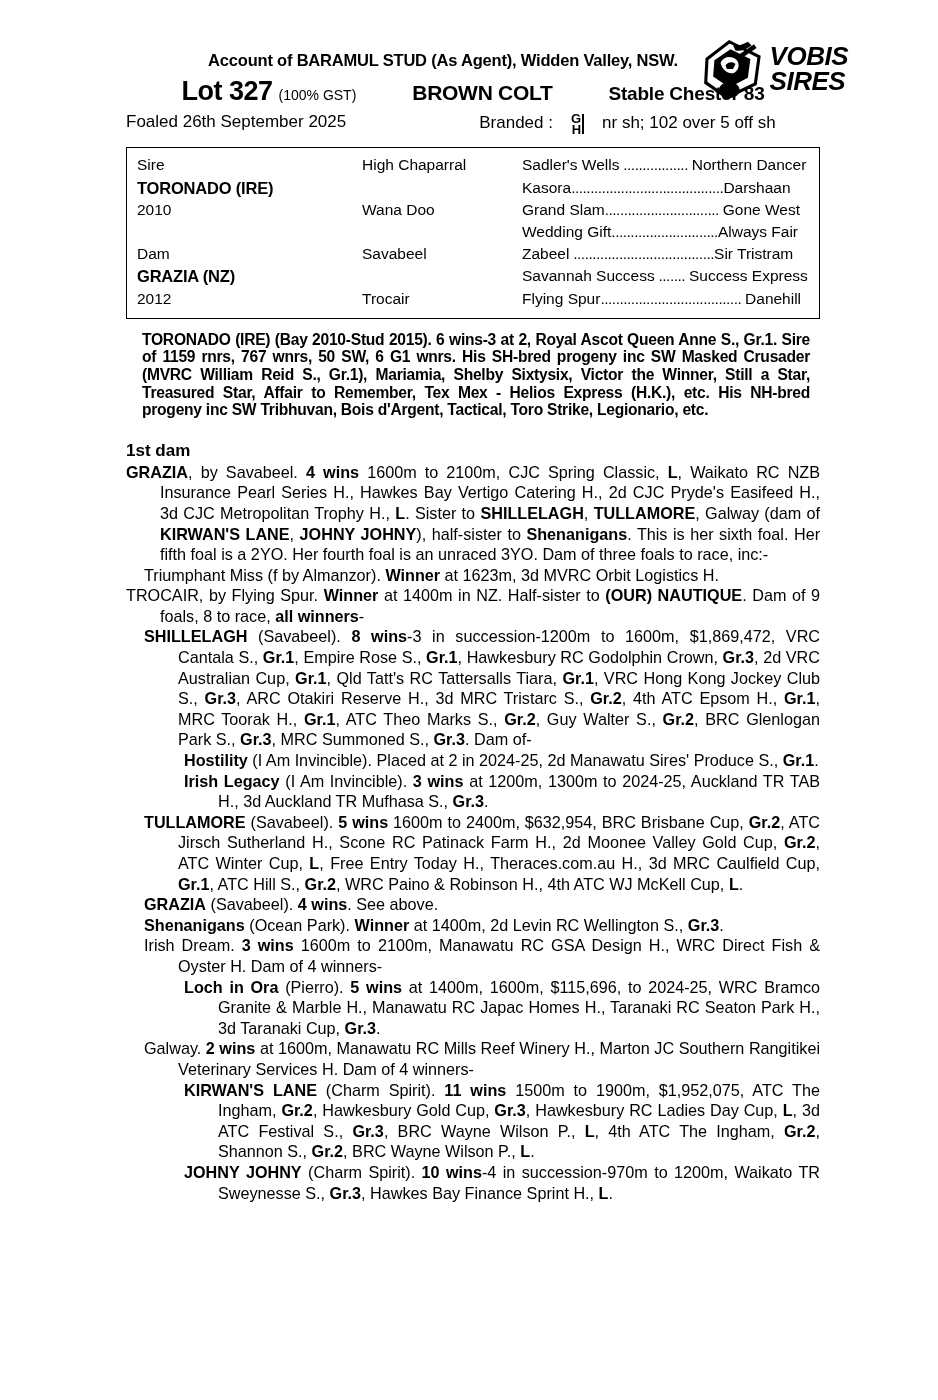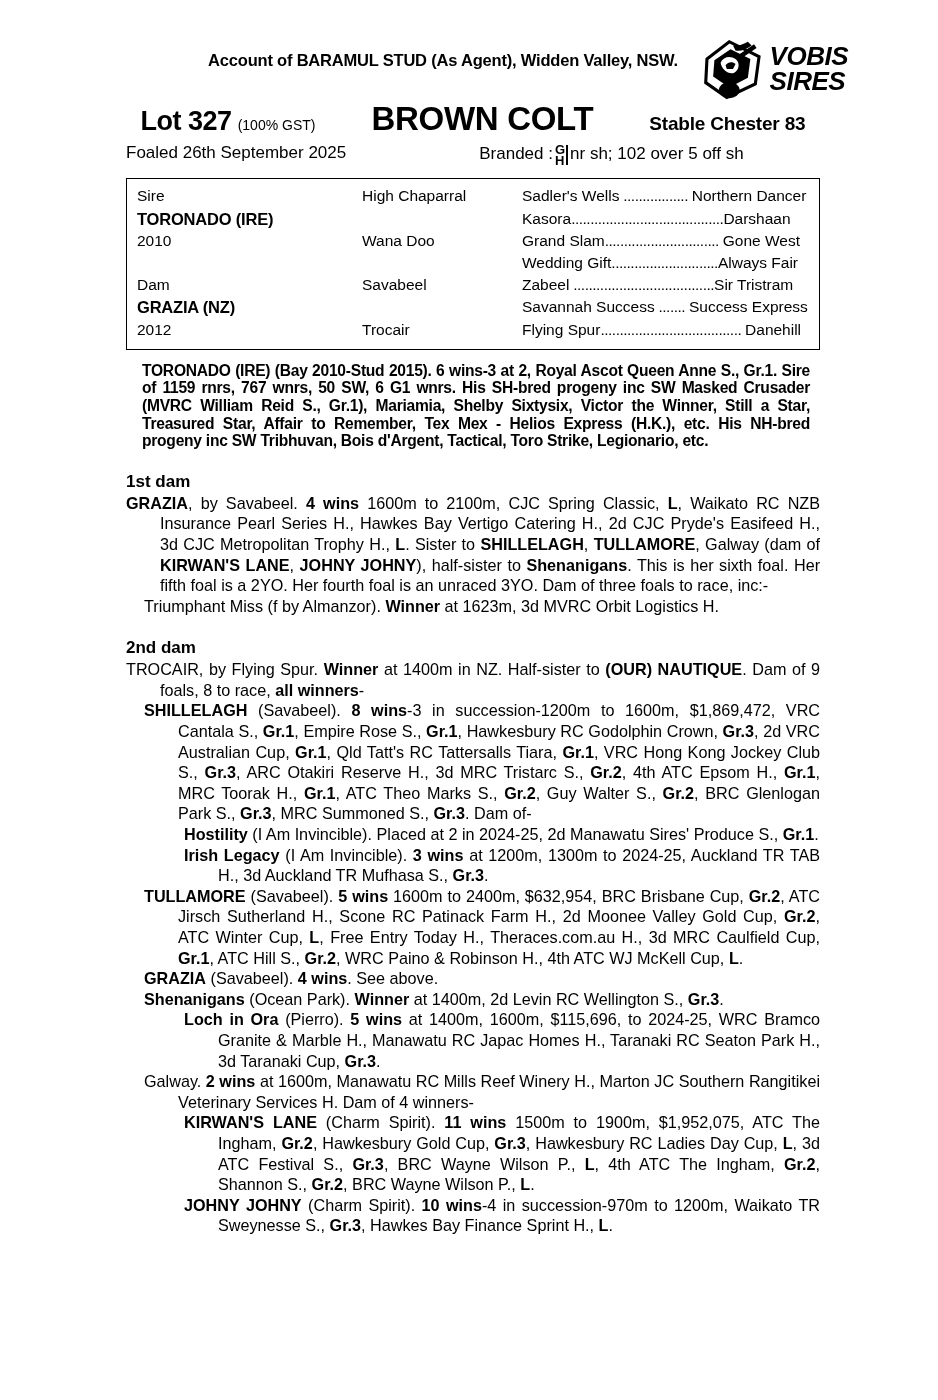--- a/index.html
+++ b/index.html
@@ -46,39 +46,39 @@
   .lot-row {
     display: flex;
     align-items: baseline;
     margin-top: 6px;
     justify-content: center;
   }
   .lot-no { font-weight: bold; font-size: 27px; letter-spacing: -0.5px; }
   .gst { font-size: 14px; margin-left: 6px; }
   .colour-desc {
     font-weight: bold;
-    font-size: 33px;
+    font-size: 21px;
     margin-left: 56px;
     letter-spacing: -0.3px;
-    margin-top: 24px;
   }
   .stable {
     font-weight: bold;
     font-size: 19px;
     margin-left: 56px;
     letter-spacing: -0.2px;
   }
   .foaled-row {
     display: flex;
     align-items: flex-start;
     font-size: 17px;
     margin-top: 5px;
+    text-align: right;
   }
   .foaled { }
-  .branded { margin-left: 133px; display: flex; align-items: center; }
+  .branded { margin-left: 133px; display: flex; align-items: center; gap: 16px; }
   .brand-stack {
     display: inline-flex;
     align-items: center;
     margin: 0 2px 0 2px;
     position: relative;
     top: 1px;
   }
   .brand-letters {
     display: flex;
     flex-direction: column;
@@ -231,28 +231,28 @@
   </div>
 
   <div class="sire-para">TORONADO (IRE) (Bay 2010-Stud 2015). 6 wins-3 at 2, Royal Ascot Queen Anne S., Gr.1. Sire of 1159 rnrs, 767 wnrs, 50 SW, 6 G1 wnrs. His SH-bred progeny inc SW Masked Crusader (MVRC William Reid S., Gr.1), Mariamia, Shelby Sixtysix, Victor the Winner, Still a Star, Treasured Star, Affair to Remember, Tex Mex - Helios Express (H.K.), etc. His NH-bred progeny inc SW Tribhuvan, Bois d'Argent, Tactical, Toro Strike, Legionario, etc.</div>
 
   <div class="dam-head">1st dam</div>
   <div class="ped-body" id="first-dam-entries">
       <div class="entry hang1"><b>GRAZIA</b><span>, by Savabeel. </span><b>4 wins</b><span> 1600m to 2100m, CJC Spring Classic, </span><b>L</b><span>, Waikato RC NZB Insurance Pearl Series H., Hawkes Bay Vertigo Catering H., 2d CJC Pryde's Easifeed H., 3d CJC Metropolitan Trophy H., </span><b>L</b><span>. Sister to </span><b>SHILLELAGH</b><span>, </span><b>TULLAMORE</b><span>, Galway (dam of </span><b>KIRWAN'S LANE</b><span>, </span><b>JOHNY JOHNY</b><span>), half-sister to </span><b>Shenanigans</b><span>. This is her sixth foal. Her fifth foal is a 2YO. Her fourth foal is an unraced 3YO. Dam of three foals to race, inc:-</span></div>
       <div class="entry lvl1"><span>Triumphant Miss (f by Almanzor). </span><b>Winner</b><span> at 1623m, 3d MVRC Orbit Logistics H.</span></div>
     </div>
 
-  <div class="dam-head">2nd dam</div>
   <div class="ped-body" id="second-dam-entries">
       <div class="entry hang1"><span>TROCAIR, by Flying Spur. </span><b>Winner</b><span> at 1400m in NZ. Half-sister to </span><b>(OUR) NAUTIQUE</b><span>. Dam of 9 foals, 8 to race, </span><b>all winners</b><span>-</span></div>
       <div class="entry lvl1"><b>SHILLELAGH</b><span> (Savabeel). </span><b>8 wins</b><span>-3 in succession-1200m to 1600m, $1,869,472, VRC Cantala S., </span><b>Gr.1</b><span>, Empire Rose S., </span><b>Gr.1</b><span>, Hawkesbury RC Godolphin Crown, </span><b>Gr.3</b><span>, 2d VRC Australian Cup, </span><b>Gr.1</b><span>, Qld Tatt's RC Tattersalls Tiara, </span><b>Gr.1</b><span>, VRC Hong Kong Jockey Club S., </span><b>Gr.3</b><span>, ARC Otakiri Reserve H., 3d MRC Tristarc S., </span><b>Gr.2</b><span>, 4th ATC Epsom H., </span><b>Gr.1</b><span>, MRC Toorak H., </span><b>Gr.1</b><span>, ATC Theo Marks S., </span><b>Gr.2</b><span>, Guy Walter S., </span><b>Gr.2</b><span>, BRC Glenlogan Park S., </span><b>Gr.3</b><span>, MRC Summoned S., </span><b>Gr.3</b><span>. Dam of-</span></div>
       <div class="entry lvl2"><b>Hostility</b><span> (I Am Invincible). Placed at 2 in 2024-25, 2d Manawatu Sires' Produce S., </span><b>Gr.1</b><span>.</span></div>
       <div class="entry lvl2"><b>Irish Legacy</b><span> (I Am Invincible). </span><b>3 wins</b><span> at 1200m, 1300m to 2024-25, Auckland TR TAB H., 3d Auckland TR Mufhasa S., </span><b>Gr.3</b><span>.</span></div>
       <div class="entry lvl1"><b>TULLAMORE</b><span> (Savabeel). </span><b>5 wins</b><span> 1600m to 2400m, $632,954, BRC Brisbane Cup, </span><b>Gr.2</b><span>, ATC Jirsch Sutherland H., Scone RC Patinack Farm H., 2d Moonee Valley Gold Cup, </span><b>Gr.2</b><span>, ATC Winter Cup, </span><b>L</b><span>, Free Entry Today H., Theraces.com.au H., 3d MRC Caulfield Cup, </span><b>Gr.1</b><span>, ATC Hill S., </span><b>Gr.2</b><span>, WRC Paino &amp; Robinson H., 4th ATC WJ McKell Cup, </span><b>L</b><span>.</span></div>
       <div class="entry lvl1"><b>GRAZIA</b><span> (Savabeel). </span><b>4 wins</b><span>. See above.</span></div>
       <div class="entry lvl1"><b>Shenanigans</b><span> (Ocean Park). </span><b>Winner</b><span> at 1400m, 2d Levin RC Wellington S., </span><b>Gr.3</b><span>.</span></div>
+      <div class="entry lvl1"><span>Irish Dream. </span><b>3 wins</b><span> 1600m to 2100m, Manawatu RC GSA Design H., WRC Direct Fish &amp; Oyster H. Dam of 4 winners-</span></div>
       <div class="entry lvl2"><b>Loch in Ora</b><span> (Pierro). </span><b>5 wins</b><span> at 1400m, 1600m, $115,696, to 2024-25, WRC Bramco Granite &amp; Marble H., Manawatu RC Japac Homes H., Taranaki RC Seaton Park H., 3d Taranaki Cup, </span><b>Gr.3</b><span>.</span></div>
       <div class="entry lvl1"><span>Galway. </span><b>2 wins</b><span> at 1600m, Manawatu RC Mills Reef Winery H., Marton JC Southern Rangitikei Veterinary Services H. Dam of 4 winners-</span></div>
       <div class="entry lvl2"><b>KIRWAN'S LANE</b><span> (Charm Spirit). </span><b>11 wins</b><span> 1500m to 1900m, $1,952,075, ATC The Ingham, </span><b>Gr.2</b><span>, Hawkesbury Gold Cup, </span><b>Gr.3</b><span>, Hawkesbury RC Ladies Day Cup, </span><b>L</b><span>, 3d ATC Festival S., </span><b>Gr.3</b><span>, BRC Wayne Wilson P., </span><b>L</b><span>, 4th ATC The Ingham, </span><b>Gr.2</b><span>, Shannon S., </span><b>Gr.2</b><span>, BRC Wayne Wilson P., </span><b>L</b><span>.</span></div>
       <div class="entry lvl2"><b>JOHNY JOHNY</b><span> (Charm Spirit). </span><b>10 wins</b><span>-4 in succession-970m to 1200m, Waikato TR Sweynesse S., </span><b>Gr.3</b><span>, Hawkes Bay Finance Sprint H., </span><b>L</b><span>.</span></div>
     </div>
 
 </div>
 
 </body></html>

